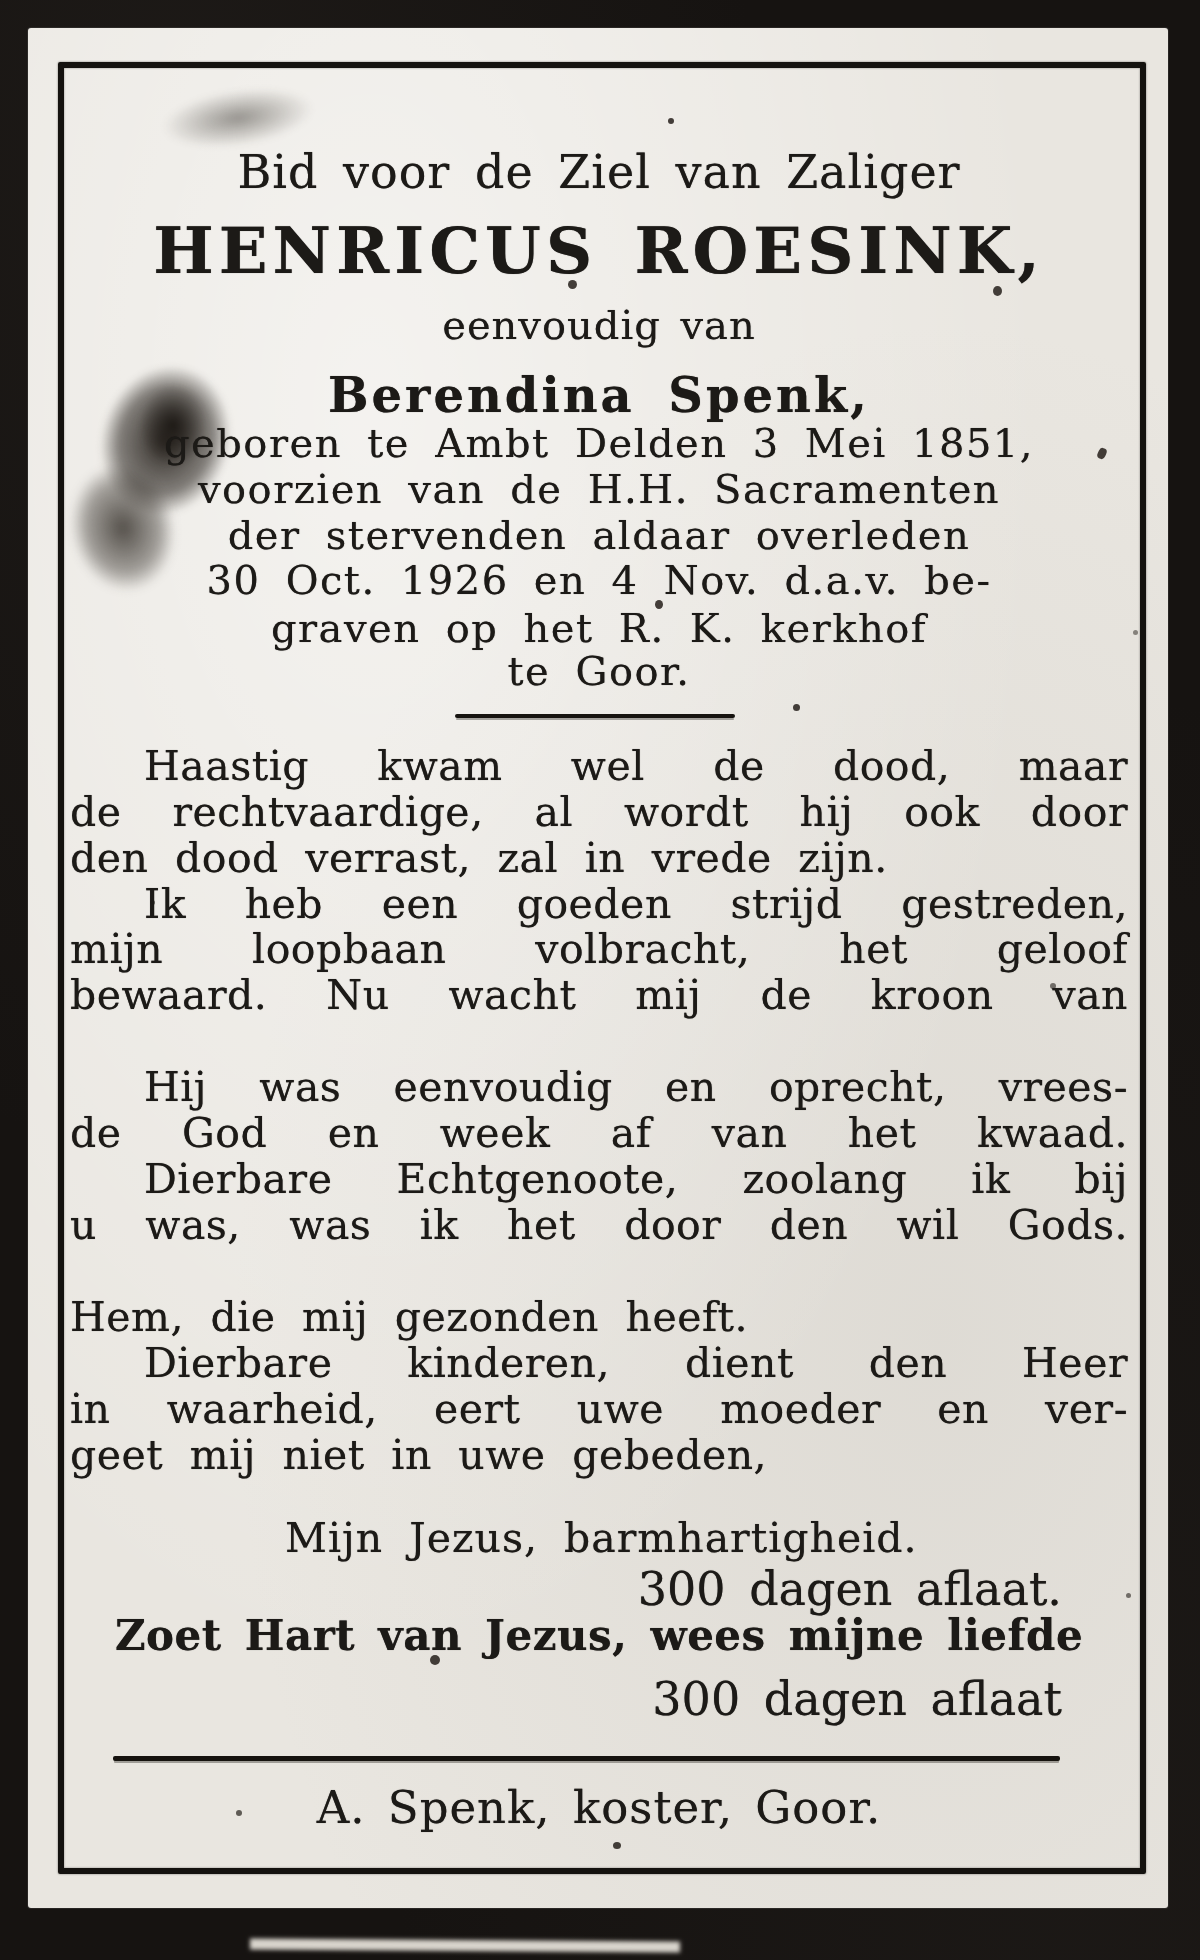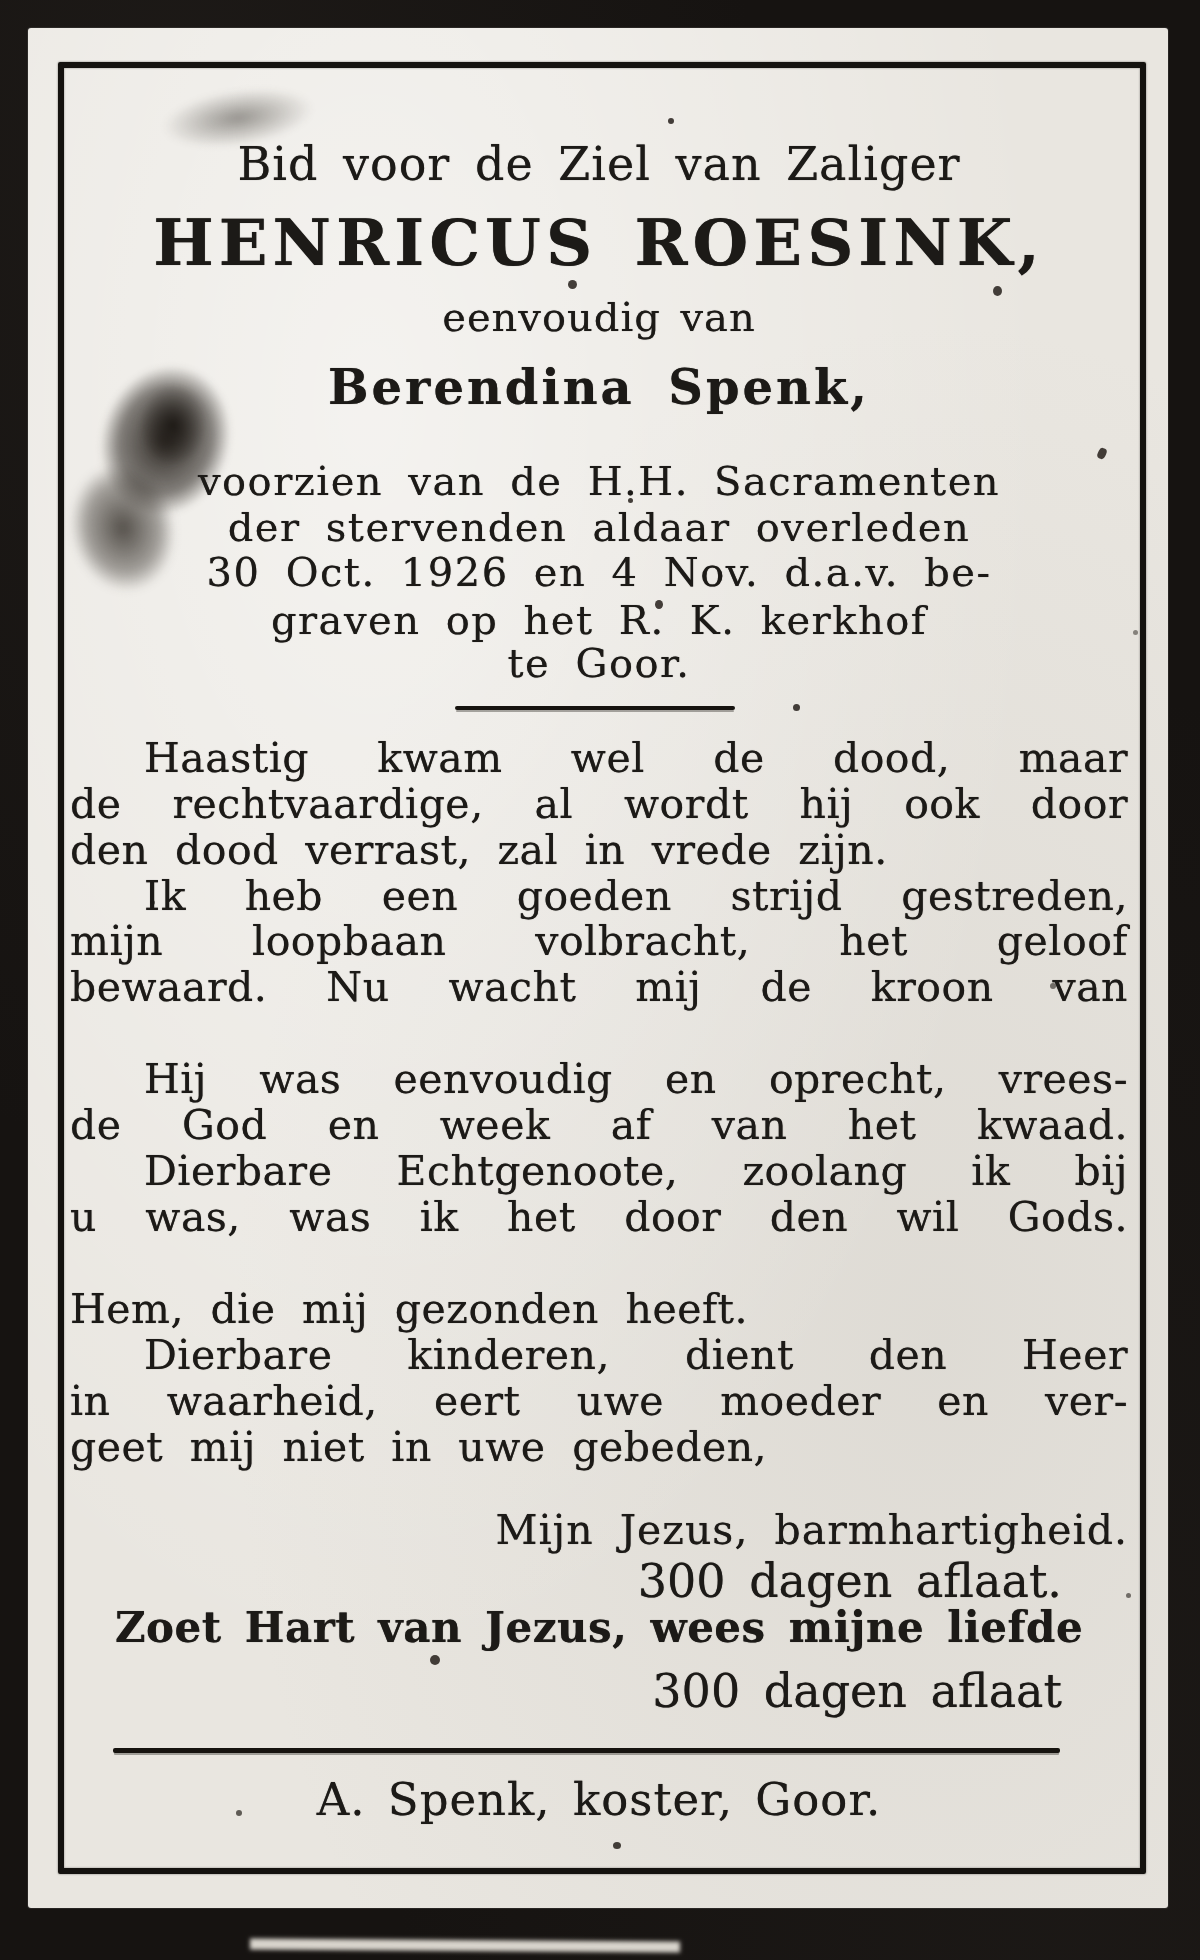--- a/index.html
+++ b/index.html
@@ -19,36 +19,36 @@
       radial-gradient(ellipse at 80% 70%, rgba(190,186,178,.25), transparent 55%),
       #e9e6e0;
     border-radius:3px;
     box-shadow:0 0 0 1px rgba(255,255,255,.08);
   }
   .frame{
     position:absolute;left:30px;top:34px;width:1076px;height:1800px;
     border:6px solid #14120f;border-radius:2px;
     box-shadow:0 0 2px rgba(20,18,15,.6), inset 0 0 2px rgba(20,18,15,.5);
   }
-  .content{position:absolute;left:42px;top:0;width:1058px;height:1573px;color:#1c1a17;}
+  .content{position:absolute;left:42px;top:8px;width:1058px;height:1573px;color:#1c1a17;}
   .l{position:absolute;left:0;right:0;line-height:1.15;
      text-shadow:0 0 .7px rgba(20,18,15,.75);white-space:nowrap;}
   .c{text-align:center;}
   .intro{font-size:46px;word-spacing:9px;letter-spacing:1px;}
   .big{font-size:64px;font-weight:bold;letter-spacing:5px;word-spacing:10px;}
   .rel{font-size:40px;word-spacing:6px;letter-spacing:1px;}
   .spouse{font-size:48px;font-weight:bold;letter-spacing:3px;word-spacing:14px;}
   .vit{font-size:40px;word-spacing:11px;letter-spacing:1.5px;}
   .body-line{font-size:41px;letter-spacing:.5px;word-spacing:7px;white-space:normal;}
   .just{text-align:justify;text-align-last:justify;}
   .ind{padding-left:74px;}
   .loose{word-spacing:13px;}
   .divider{position:absolute;height:4px;background:#16130f;border-radius:2px;
      box-shadow:0 3px 0 -1px rgba(22,19,15,.35);}
-  .invok{font-size:41px;word-spacing:12px;letter-spacing:1px;padding-left:215px;text-align:right;}
+  .invok{font-size:41px;word-spacing:12px;letter-spacing:1px;padding-left:215px;}
   .indulg{font-size:46px;word-spacing:9px;text-align:right;padding-right:66px;}
   .aspir{font-size:42px;font-weight:bold;word-spacing:8px;letter-spacing:.5px;text-align:center;}
   .publisher{font-size:45px;word-spacing:7px;letter-spacing:1px;text-align:center;}
   .blob{position:absolute;pointer-events:none;}
   .speck{position:absolute;background:#241f1a;border-radius:50%;opacity:.85;}
   .sliver{position:absolute;left:250px;top:1940px;width:430px;height:11px;
      background:#d8d4cc;filter:blur(2px);transform:rotate(.4deg);}
 </style>
 </head>
 <body>
@@ -89,20 +89,21 @@
   <div class="content">
 
     <div class="l c intro" style="top:110px;">Bid voor de Ziel van Zaliger</div>
 
     <div class="l c big" style="top:178px;text-align:center;">HENRICUS ROESINK,</div>
 
     <div class="l c rel" style="top:266px;">eenvoudig van</div>
 
     <div class="l c spouse" style="top:332px;">Berendina Spenk,</div>
 
+    <div class="l c vit" style="top:384px;">geboren te Ambt Delden 3 Mei 1851,</div>
     <div class="l c vit" style="top:430px;">voorzien van de H.H. Sacramenten</div>
     <div class="l c vit" style="top:476px;">der stervenden aldaar overleden</div>
     <div class="l c vit" style="top:521px;">30 Oct. 1926 en 4 Nov. d.a.v. be-</div>
     <div class="l c vit" style="top:569px;">graven op het R. K. kerkhof</div>
     <div class="l c vit" style="top:612px;">te Goor.</div>
 
     <div class="divider" style="left:385px;top:678px;width:280px;"></div>
 
     <div class="l body-line just ind" style="top:707px;">Haastig kwam wel de dood, maar</div>
     <div class="l body-line just" style="top:753px;">de rechtvaardige, al wordt hij ook door</div>

